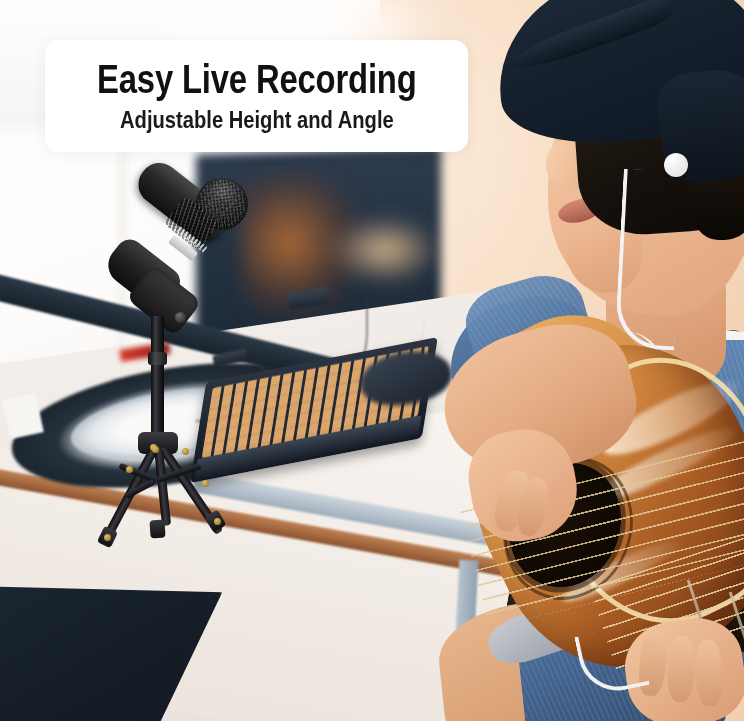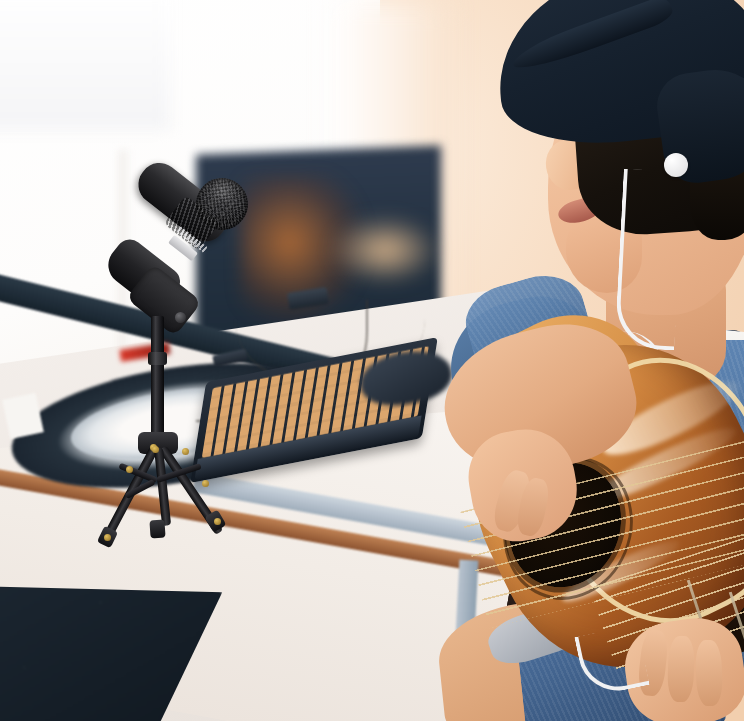--- a/index.html
+++ b/index.html
@@ -740,14 +740,18 @@
 
     <div class="screw" style="left:150px;top:444px;"></div>
     <div class="screw" style="left:182px;top:448px;"></div>
     <div class="screw" style="left:126px;top:466px;"></div>
     <div class="screw" style="left:202px;top:480px;"></div>
     <div class="screw" style="left:104px;top:534px;"></div>
     <div class="screw" style="left:214px;top:518px;"></div>
     <div class="screw" style="left:152px;top:446px;"></div>
   </div>
 
+  <div class="text-panel">
+    <h1 class="headline">Easy Live Recording</h1>
+    <h2 class="subline">Adjustable Height and Angle</h2>
+  </div>
 
 </div>
 
 </body></html>

